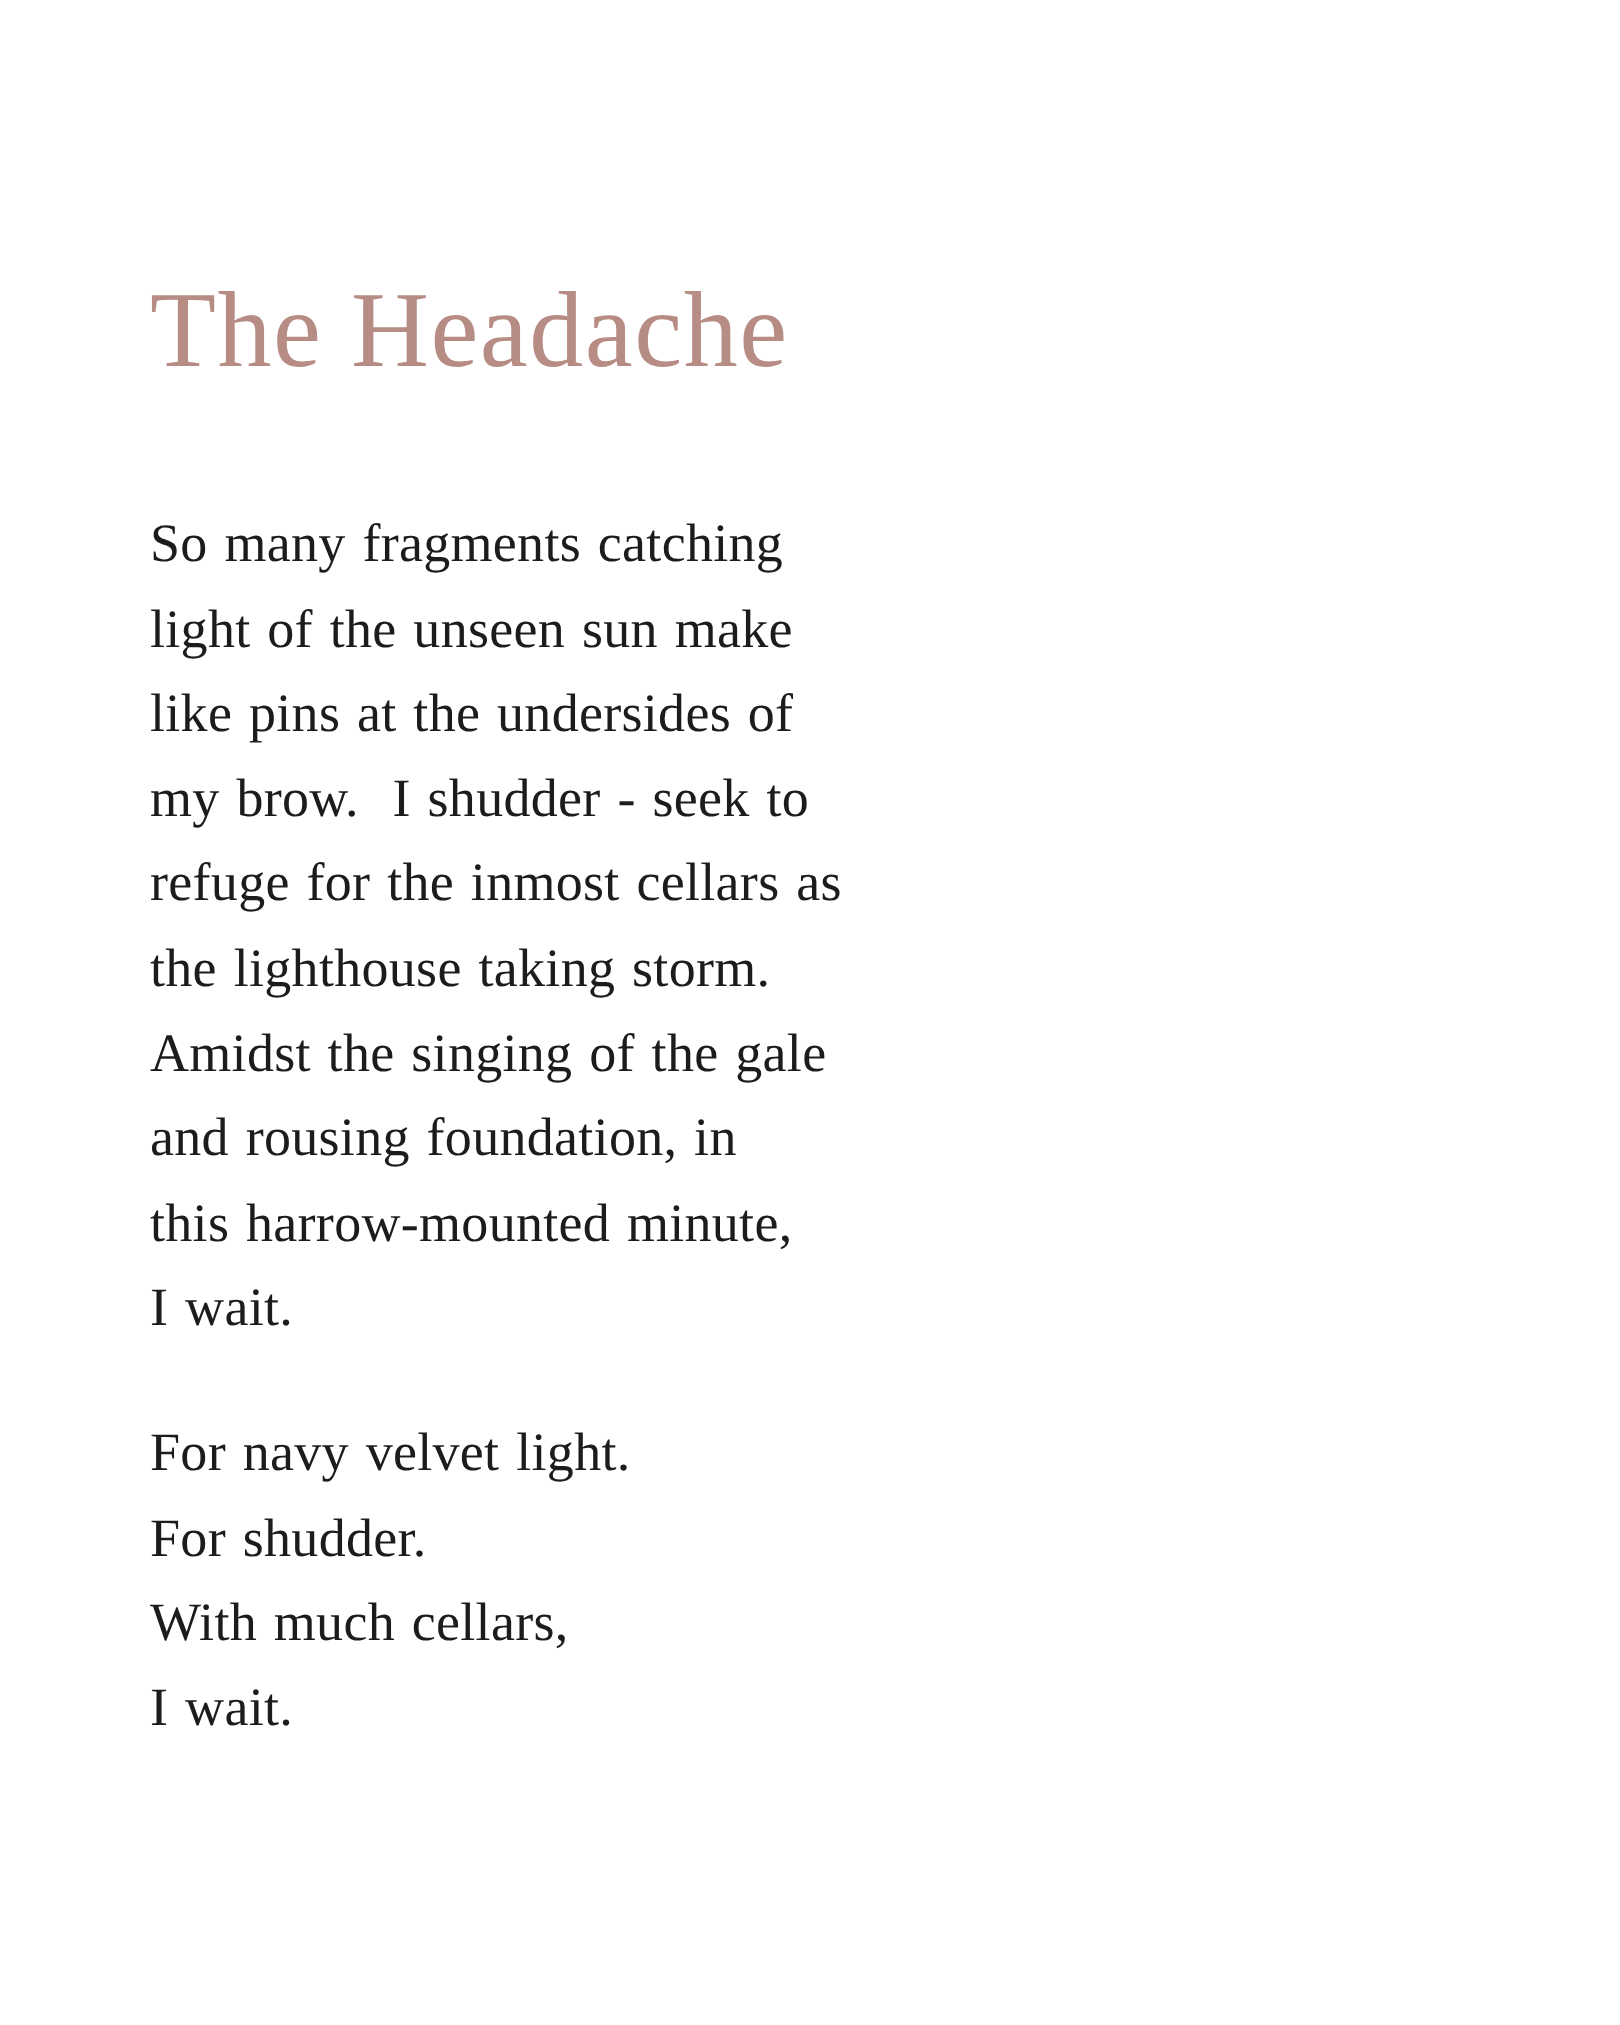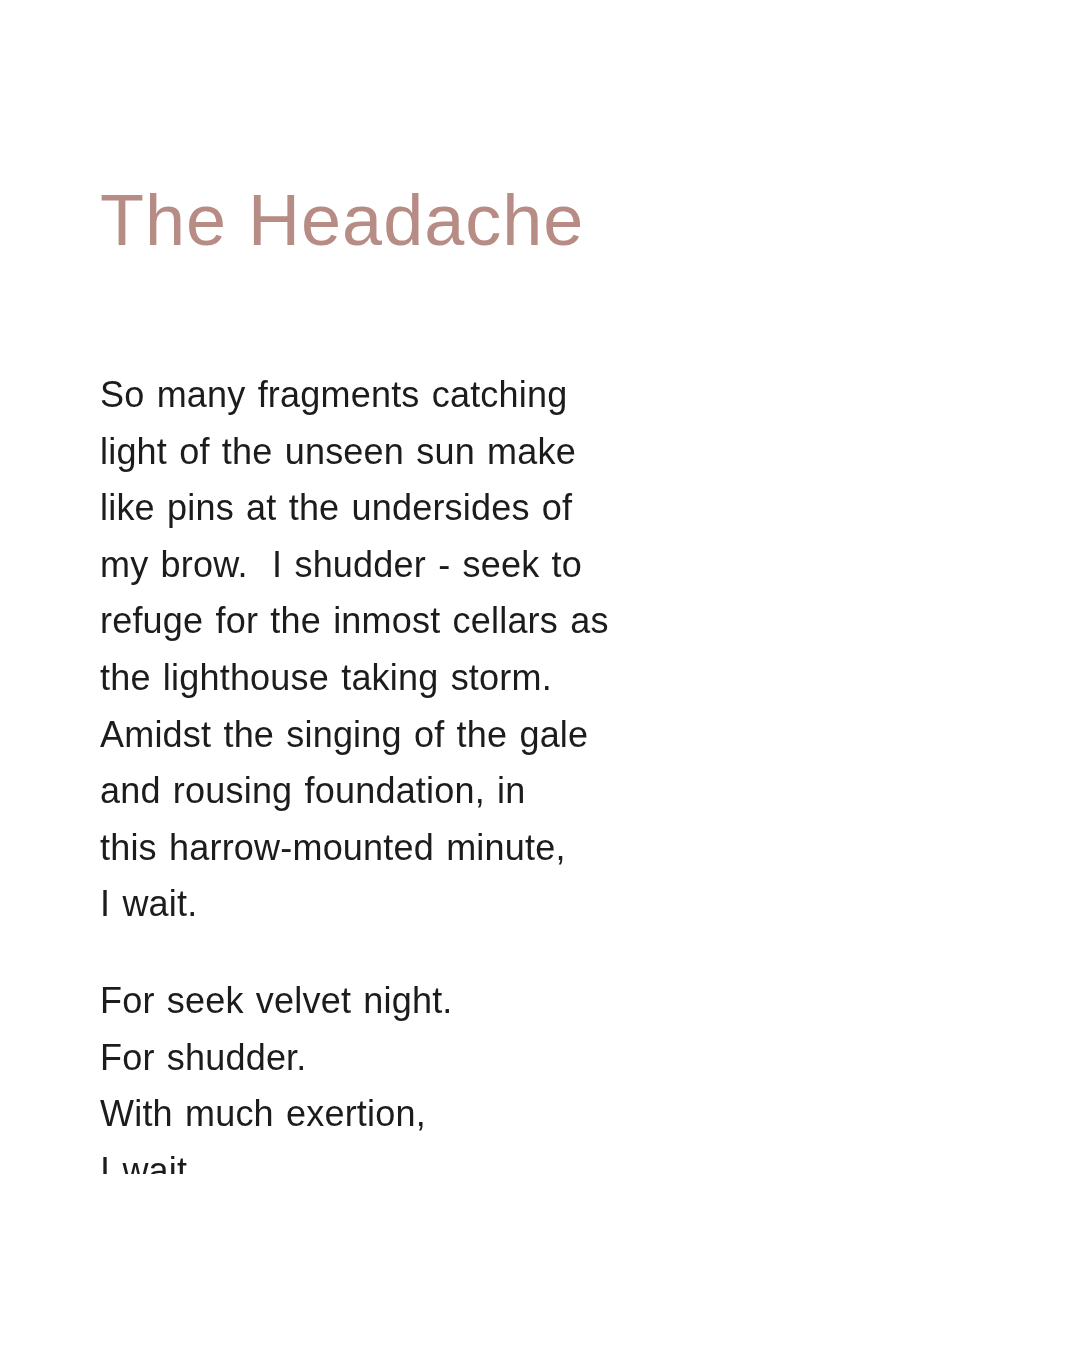--- a/index.html
+++ b/index.html
@@ -6,21 +6,21 @@
     margin: 0;
     padding: 0;
     background: #ffffff;
     overflow: hidden;
   }
   .page {
     position: relative;
     width: 1080px;
     height: 1174px;
     background: var(--page-bg, #ffffff);
-    font-family: Liberation Sans, sans-serif;
+    font-family: Liberation Serif, serif;
   }
   .poem {
     position: absolute;
     left: 100px;
     top: 0;
     width: 880px;
   }
   .poem-title {
     margin: 0;
     margin-top: 184px;
@@ -30,29 +30,29 @@
     letter-spacing: 1px;
     color: var(--title-color, #b78c85);
   }
   .stanza {
     margin: 0;
     font-size: 36px;
     line-height: 56.6px;
     color: var(--text-color, #1c1c1c);
     white-space: pre-wrap;
   }
-  .stanza-1 { margin-top: 111px; }
+  .stanza-1 { margin-top: 78px; }
   .stanza-2 { margin-top: 40px; }
   .poem-line {
     letter-spacing: 0.2px;
     word-spacing: 2px;
   }
 </style>
 </head>
 <body>
 
 <div class="page" style="--page-bg: #ffffff; --title-color: #b78c85; --text-color: #1c1c1c;">
   <div class="poem">
     <h1 class="poem-title">The Headache</h1>
     <div class="stanza stanza-1"><div class="poem-line">So many fragments catching</div><div class="poem-line">light of the unseen sun make</div><div class="poem-line">like pins at the undersides of</div><div class="poem-line">my brow.  I shudder - seek to</div><div class="poem-line">refuge for the inmost cellars as</div><div class="poem-line">the lighthouse taking storm.</div><div class="poem-line">Amidst the singing of the gale</div><div class="poem-line">and rousing foundation, in</div><div class="poem-line">this harrow-mounted minute,</div><div class="poem-line">I wait.</div></div>
-    <div class="stanza stanza-2"><div class="poem-line">For seek velvet night.</div><div class="poem-line">For shudder.</div><div class="poem-line">With much exertion,</div><div class="poem-line">I wait.</div></div>
+    <div class="stanza stanza-2"><div class="poem-line">For navy velvet light.</div><div class="poem-line">For shudder.</div><div class="poem-line">With much cellars,</div><div class="poem-line">I wait.</div></div>
   </div>
 </div>
 
 </body></html>

